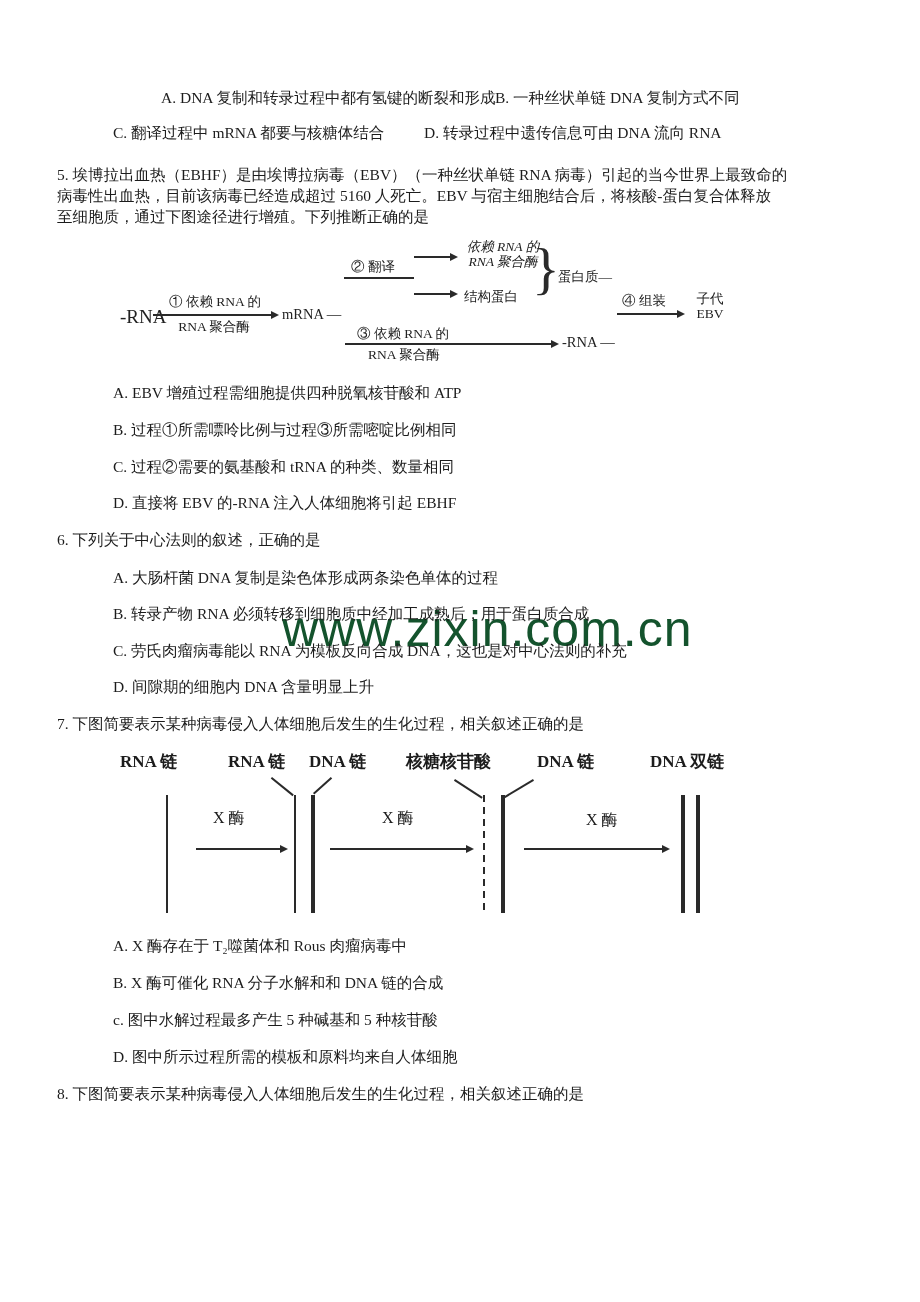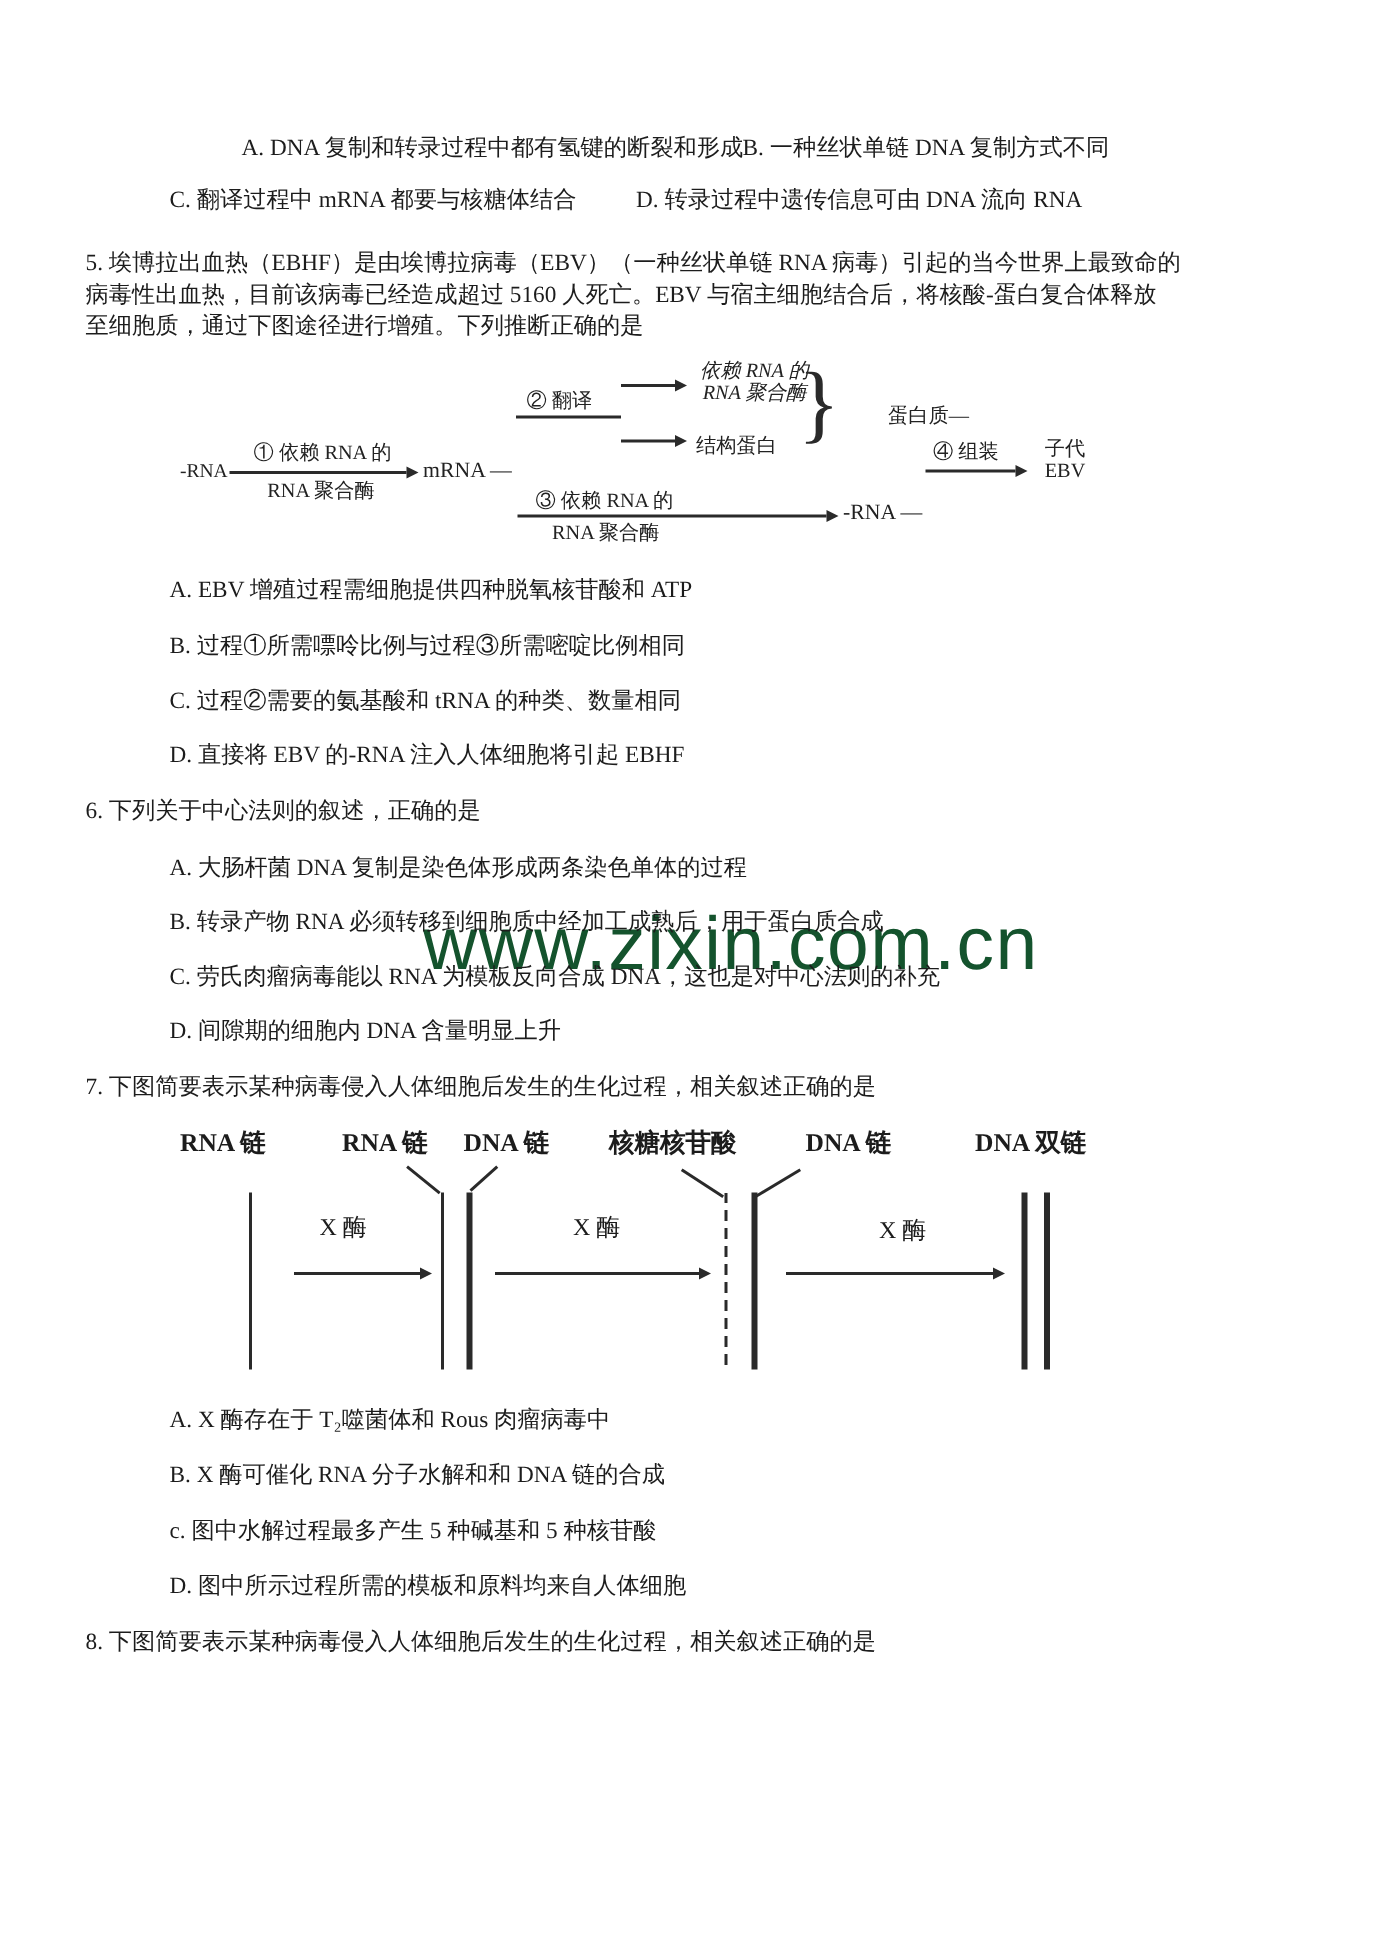--- a/index.html
+++ b/index.html
@@ -41,34 +41,34 @@
 
   <div class="abs opt" style="left:113px; top:88px;margin-left:48px;">A. DNA 复制和转录过程中都有氢键的断裂和形成</div>
   <div class="abs opt" style="left:495px; top:88px;">B. 一种丝状单链 DNA 复制方式不同</div>
   <div class="abs opt" style="left:113px; top:123px;">C. 翻译过程中 mRNA 都要与核糖体结合</div>
   <div class="abs opt" style="left:424px; top:123px;">D. 转录过程中遗传信息可由 DNA 流向 RNA</div>
 
   <div class="abs stem" style="left:57px; top:165px;">5. 埃博拉出血热（EBHF）是由埃博拉病毒（EBV）（一种丝状单链 RNA 病毒）引起的当今世界上最致命的</div>
   <div class="abs stem" style="left:57px; top:186px;">病毒性出血热，目前该病毒已经造成超过 5160 人死亡。EBV 与宿主细胞结合后，将核酸-蛋白复合体释放</div>
   <div class="abs stem" style="left:57px; top:207px;">至细胞质，通过下图途径进行增殖。下列推断正确的是</div>
 
-  <div class="abs d5" style="left:120px; top:306px; font-size:13px;">-RNA</div>
+  <div class="abs d5" style="left:120px; top:306px; font-size:19px;">-RNA</div>
   <div class="abs d5 d5c" style="left:152px; top:293px; width:126px;">① 依赖 RNA 的</div>
   <div class="hline arr" style="left:153px; top:314px; width:118px;"></div>
   <div class="abs d5 d5c" style="left:158px; top:318px; width:112px;">RNA 聚合酶</div>
   <div class="abs d5" style="left:282px; top:306px; font-size:14.5px;">mRNA —</div>
 
   <div class="abs d5" style="left:351px; top:258px;">② 翻译</div>
   <div class="hline thin" style="left:344px; top:277px; width:70px;"></div>
   <div class="hline arr" style="left:414px; top:256px; width:36px;"></div>
   <div class="hline arr" style="left:414px; top:293px; width:36px;"></div>
   <div class="abs d5 d5c" style="left:458px; top:239px; width:90px; line-height:15px; white-space:normal;font-style:italic;"><span>依赖 RNA 的</span><br><span>RNA 聚合酶</span></div>
   <div class="abs d5" style="left:464px; top:288px;">结构蛋白</div>
   <div class="brace" style="left:532px; top:240px;">}</div>
-  <div class="abs d5" style="left:558px; top:268px;margin-left:34px;">蛋白质—</div>
+  <div class="abs d5" style="left:558px; top:268px;">蛋白质—</div>
 
   <div class="abs d5" style="left:622px; top:292px;">④ 组装</div>
   <div class="hline arr" style="left:617px; top:313px; width:60px;"></div>
   <div class="abs d5 d5c" style="left:686px; top:291px; width:48px; line-height:15px; white-space:normal;"><span>子代</span><br><span>EBV</span></div>
 
   <div class="abs d5" style="left:357px; top:325px;">③ 依赖 RNA 的</div>
   <div class="hline arr" style="left:345px; top:343px; width:206px;"></div>
   <div class="abs d5" style="left:368px; top:346px;">RNA 聚合酶</div>
   <div class="abs d5" style="left:562px; top:334px; font-size:14.5px;">-RNA —</div>
 

